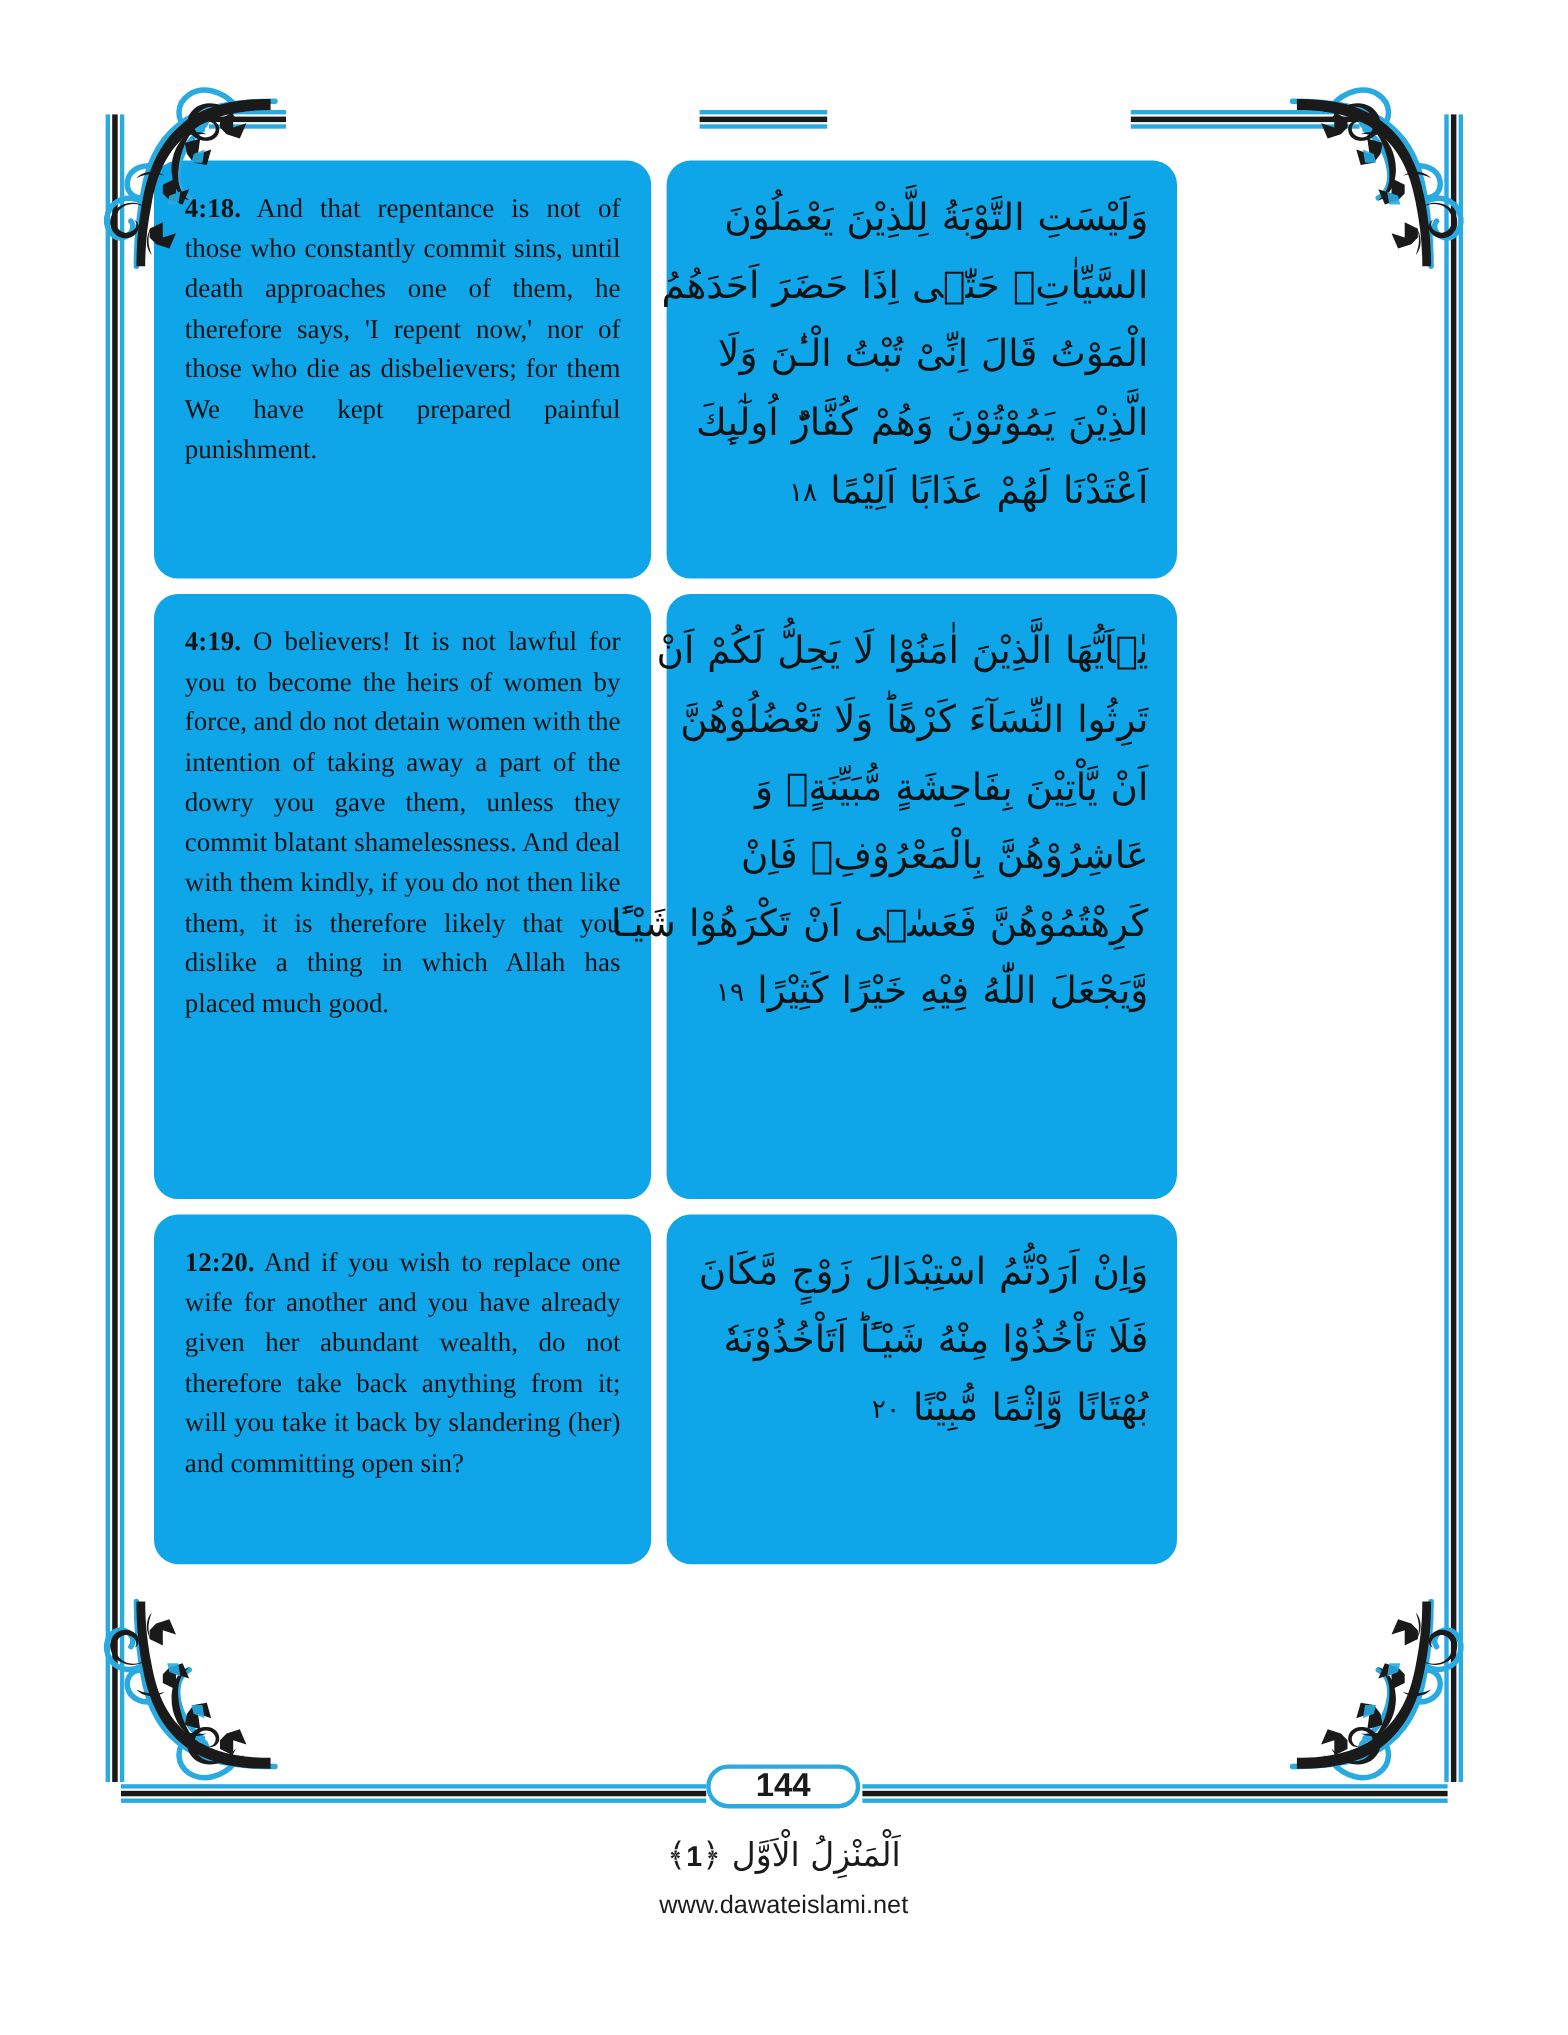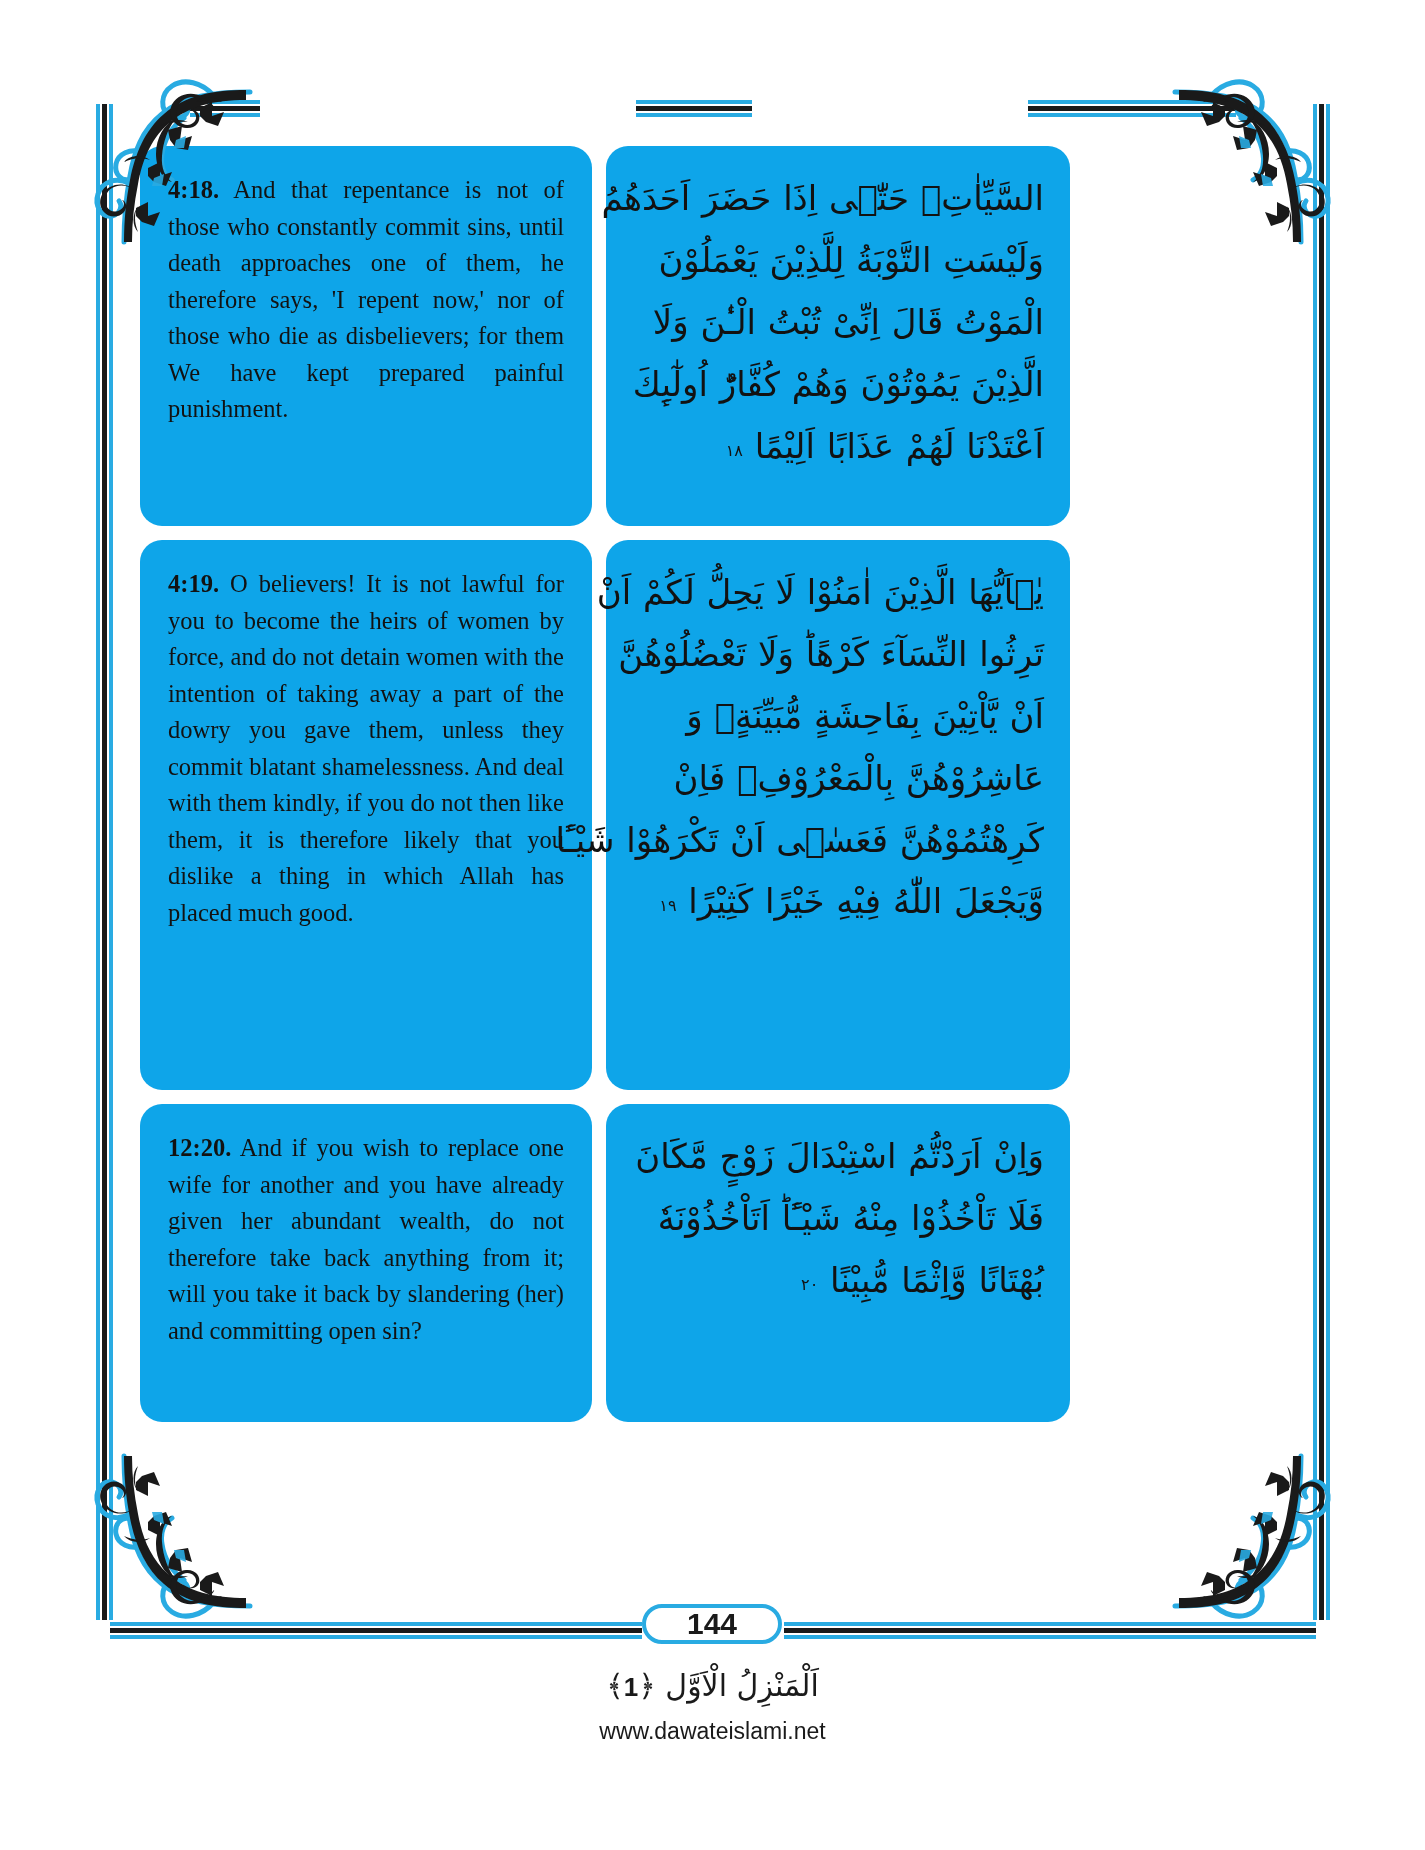--- a/index.html
+++ b/index.html
@@ -149,21 +149,21 @@
     font-size: 34px;
     line-height: 1.82;
     color: #121212;
     word-spacing: 1px;
   }
   .panel-ar .aline {
     display: block;
     white-space: nowrap;
   }
   .panel-ar .ayah-mark {
-    font-size: 16px;
+    font-size: 24px;
     vertical-align: 2px;
   }
 
   
   .row-18 .panel-en { min-height: 380px; }
   .row-18 .panel-ar { min-height: 380px; }
   .row-19 .panel-en { min-height: 550px; }
   .row-19 .panel-ar { min-height: 550px; }
   .row-20 .panel-en { min-height: 318px; }
   .row-20 .panel-ar { min-height: 318px; }
@@ -405,22 +405,22 @@
   </div>
 
   <div class="content">
 
     <div class="verse-row row-18">
       <div class="panel panel-en">
         <span class="vnum">4:18.</span>
         <span>And that repentance is not of those who constantly commit sins, until death approaches one of them, he therefore says, 'I repent now,' nor of those who die as disbelievers; for them We have kept prepared painful punishment.</span>
       </div>
       <div class="panel panel-ar">
+        <span class="aline">وَلَیْسَتِ التَّوْبَةُ لِلَّذِیْنَ یَعْمَلُوْنَ</span>
         <span class="aline">السَّیِّاٰتِۚ حَتّٰۤى اِذَا حَضَرَ اَحَدَهُمُ</span>
-        <span class="aline">وَلَیْسَتِ التَّوْبَةُ لِلَّذِیْنَ یَعْمَلُوْنَ</span>
         <span class="aline">الْمَوْتُ قَالَ اِنِّیْ تُبْتُ الْـٰٔنَ وَلَا</span>
         <span class="aline">الَّذِیْنَ یَمُوْتُوْنَ وَهُمْ كُفَّارٌؕ اُولٰٓىِٕكَ</span>
         <span class="aline"><span>اَعْتَدْنَا لَهُمْ عَذَابًا اَلِیْمًا</span> <span class="ayah-mark">۱۸</span></span>
       </div>
     </div>
 
     <div class="verse-row row-19">
       <div class="panel panel-en">
         <span class="vnum">4:19.</span>
         <span>O believers! It is not lawful for you to become the heirs of women by force, and do not detain women with the intention of taking away a part of the dowry you gave them, unless they commit blatant shamelessness. And deal with them kindly, if you do not then like them, it is therefore likely that you dislike a thing in which Allah has placed much good.</span>

